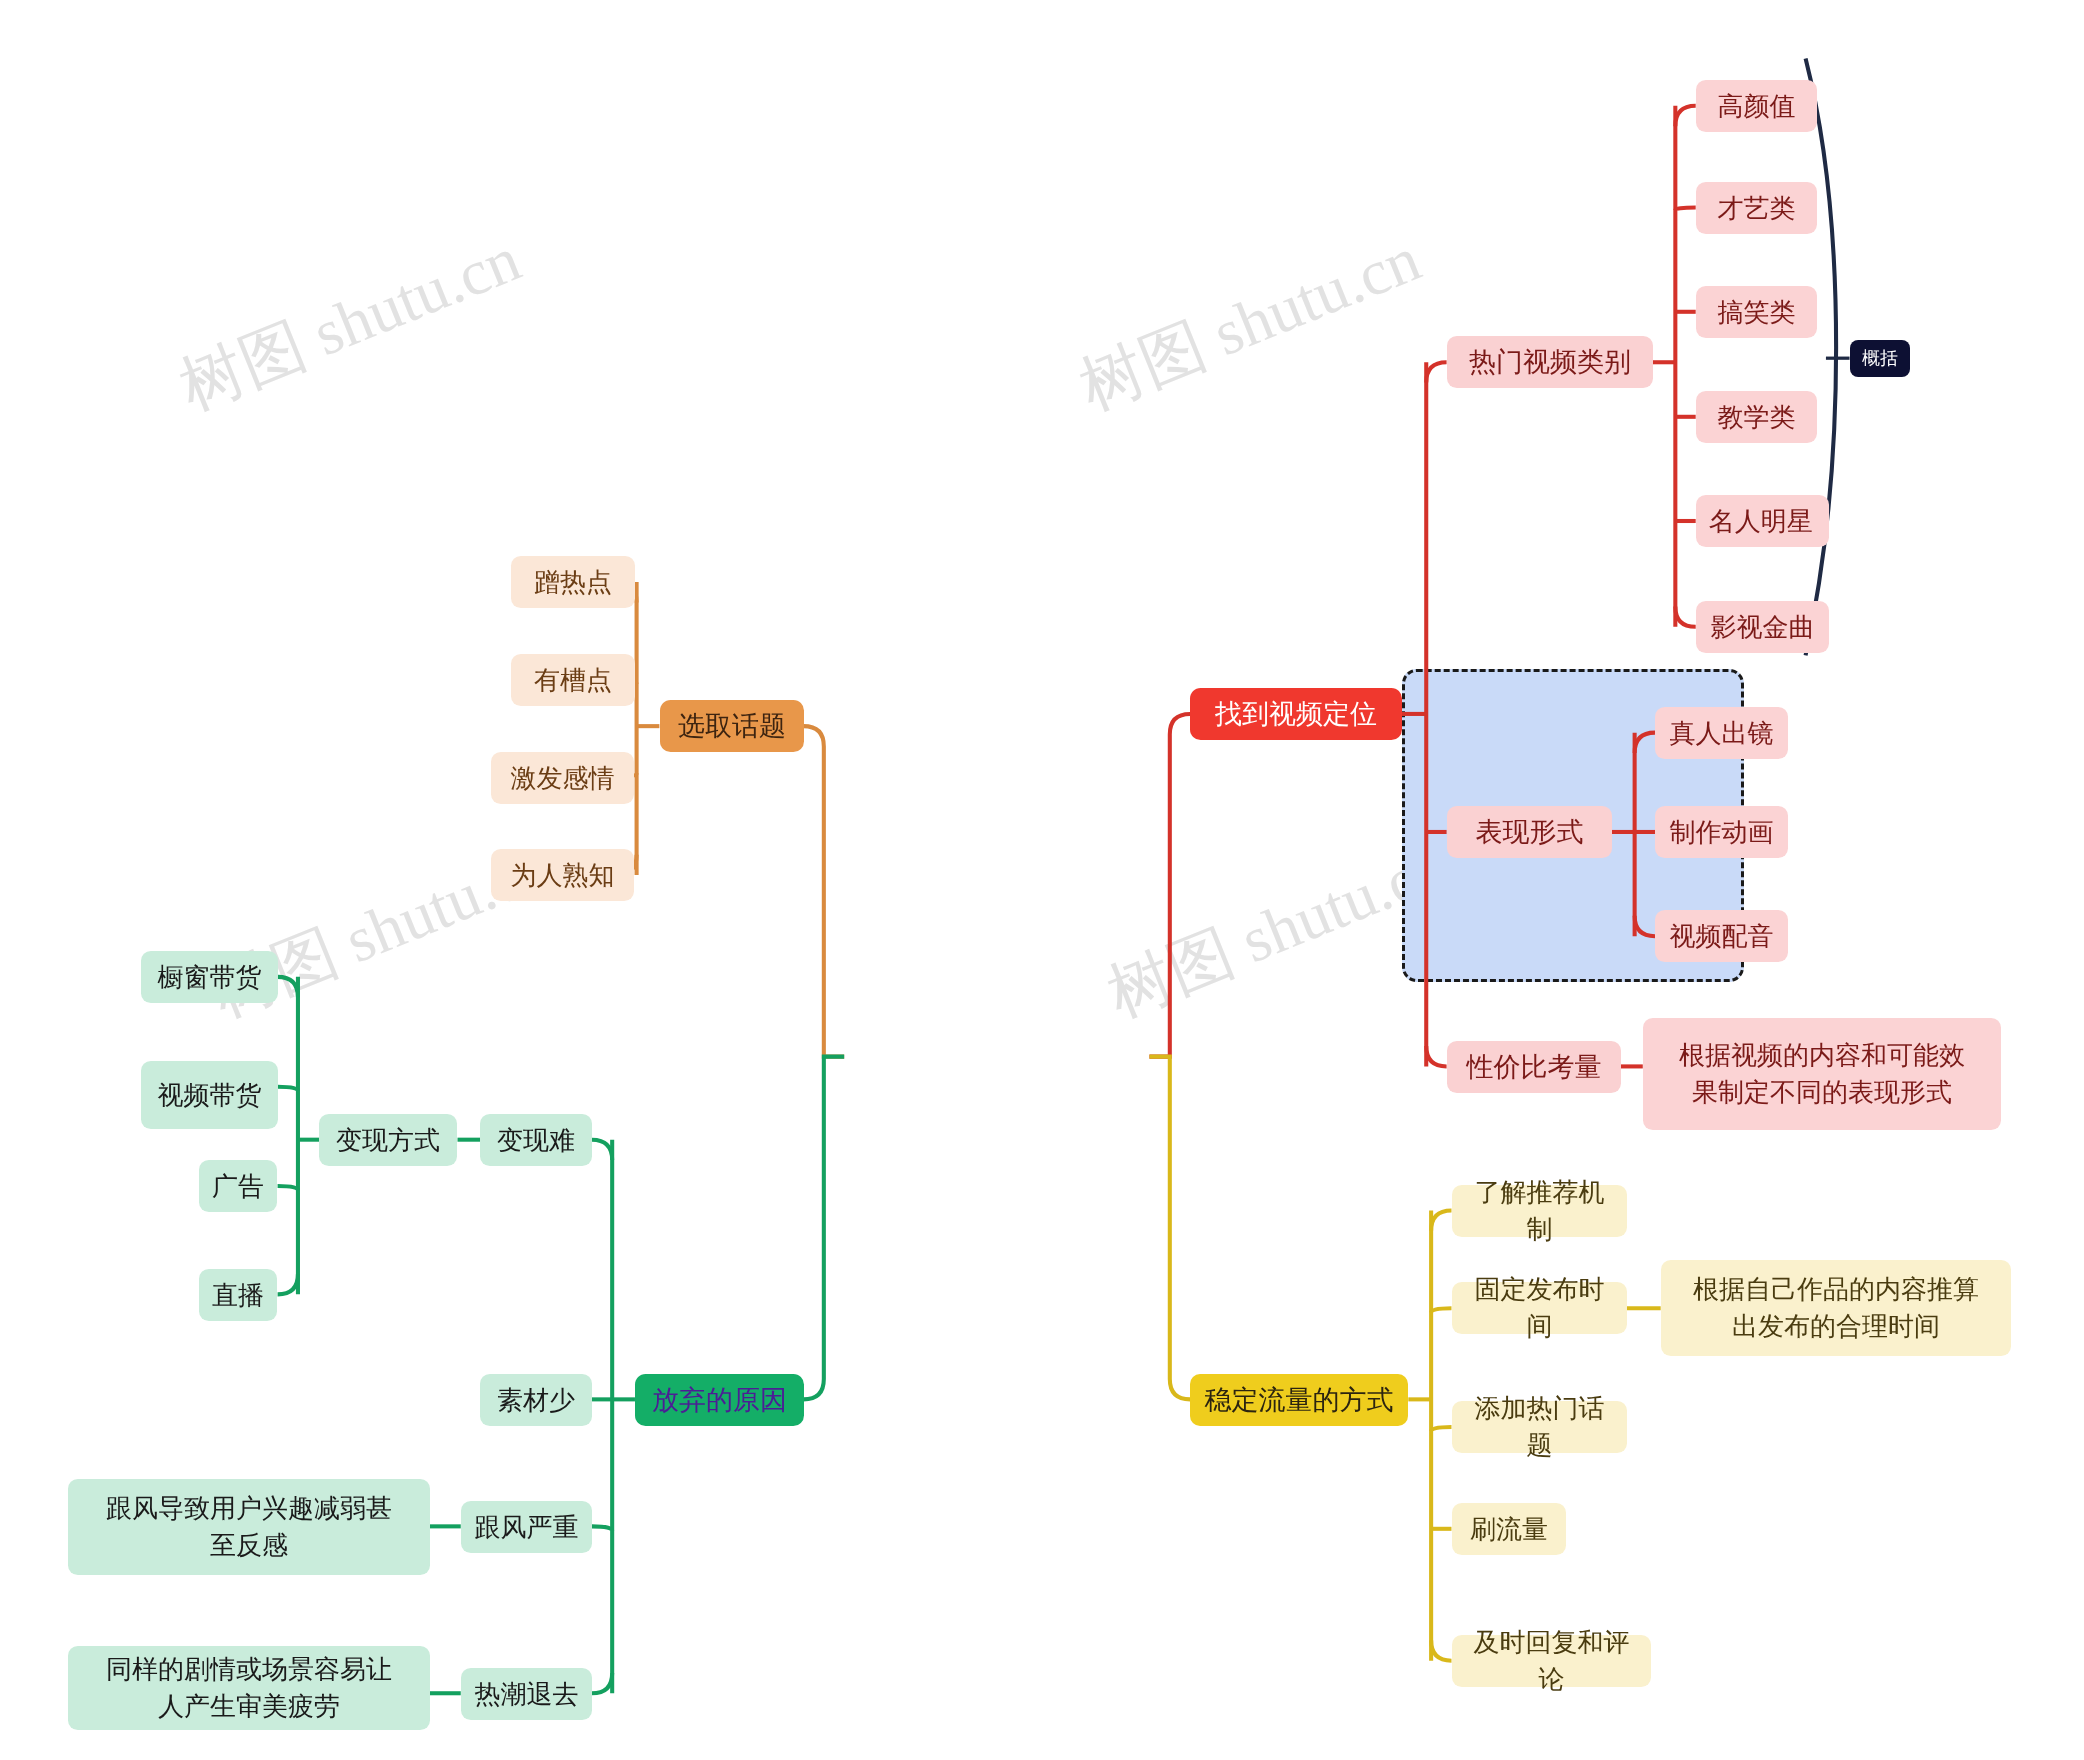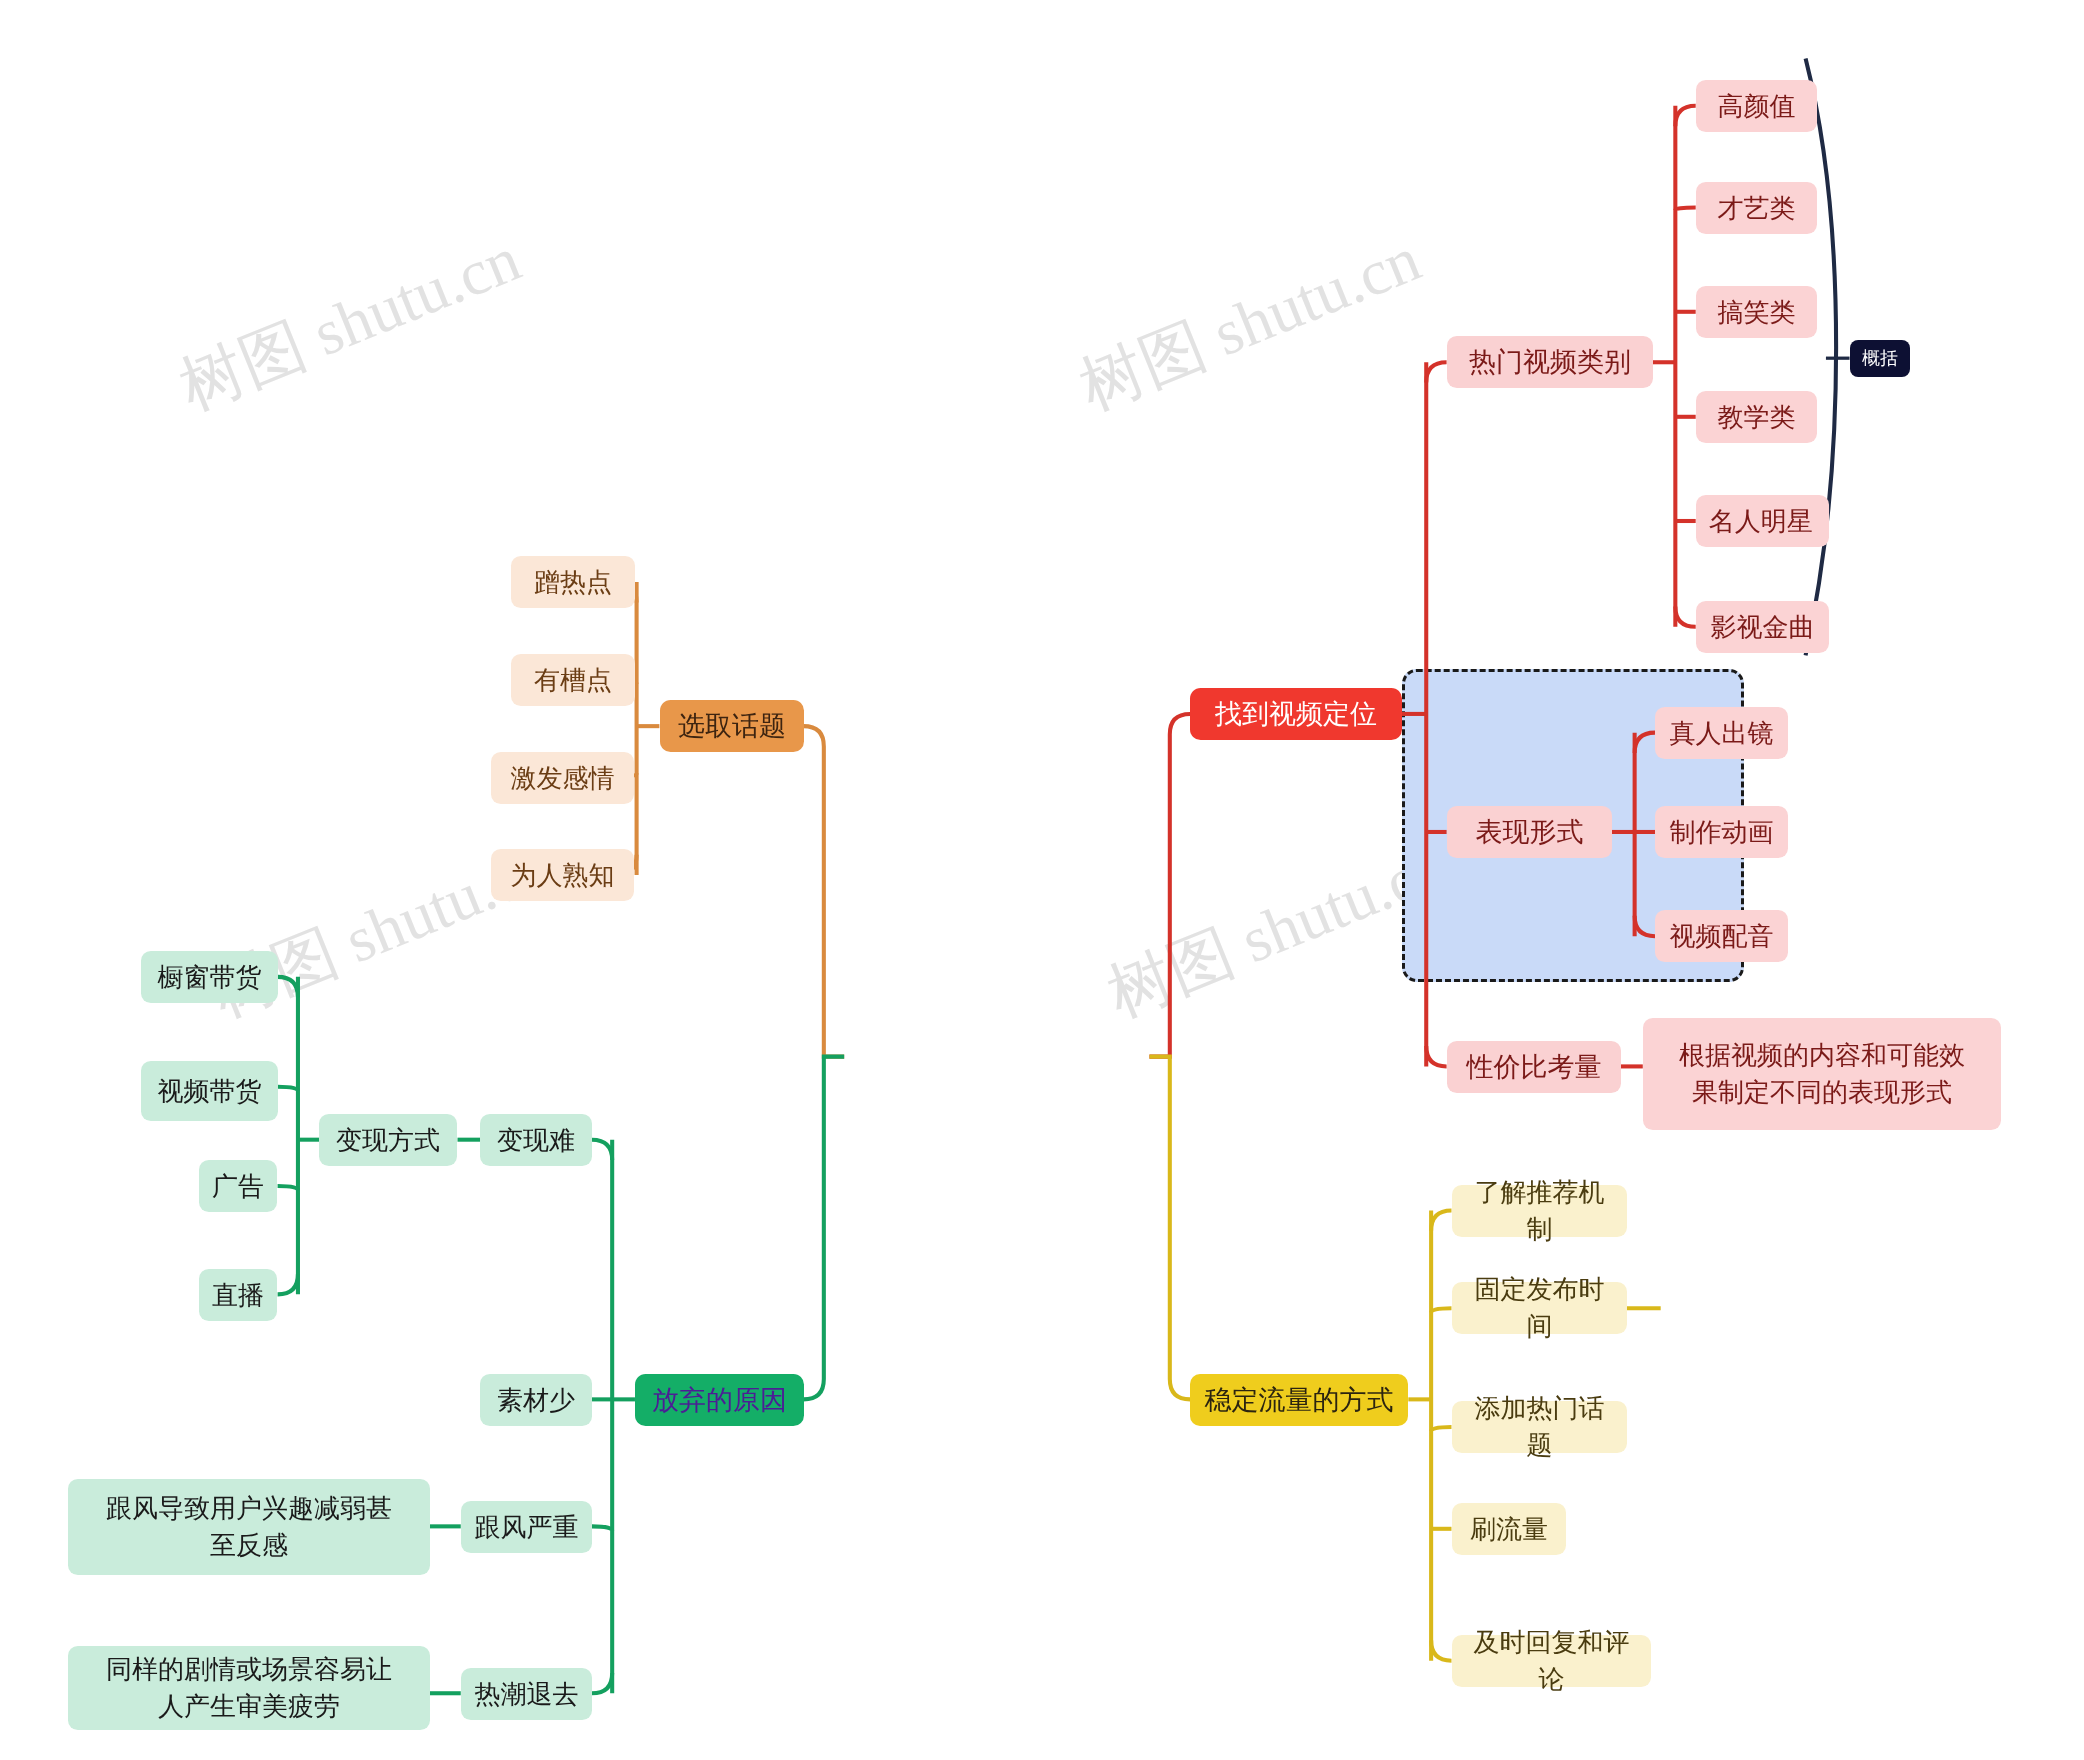--- a/index.html
+++ b/index.html
@@ -198,38 +198,40 @@
   <div class="node pink-leaf" style="left:1655px;top:910px;width:133px;height:52px;">视频配音</div>
 
   <div class="node pink-mid" style="left:1447px;top:1041px;width:174px;height:52px;">性价比考量</div>
   <div class="node pink-leaf" style="left:1643px;top:1018px;width:358px;height:112px;">根据视频的内容和可能效
 果制定不同的表现形式</div>
 
   <div class="node lvl1-yellow" style="left:1190px;top:1374px;width:218px;height:52px;">稳定流量的方式</div>
 
   <div class="node yellow-leaf" style="left:1452px;top:1185px;width:175px;height:52px;">了解推荐机制</div>
   <div class="node yellow-leaf" style="left:1452px;top:1282px;width:175px;height:52px;">固定发布时间</div>
+  <div class="node yellow-leaf" style="left:1661px;top:1260px;width:350px;height:96px;">根据自己作品的内容推算
+出发布的合理时间</div>
   <div class="node yellow-leaf" style="left:1452px;top:1401px;width:175px;height:52px;">添加热门话题</div>
   <div class="node yellow-leaf" style="left:1452px;top:1503px;width:114px;height:52px;">刷流量</div>
   <div class="node yellow-leaf" style="left:1452px;top:1635px;width:199px;height:52px;">及时回复和评论</div>
 
   <div class="node lvl1-orange" style="left:660px;top:700px;width:144px;height:52px;">选取话题</div>
 
   <div class="node orange-leaf" style="left:511px;top:556px;width:124px;height:52px;">蹭热点</div>
   <div class="node orange-leaf" style="left:511px;top:654px;width:124px;height:52px;">有槽点</div>
   <div class="node orange-leaf" style="left:491px;top:752px;width:143px;height:52px;">激发感情</div>
   <div class="node orange-leaf" style="left:491px;top:849px;width:143px;height:52px;">为人熟知</div>
 
   <div class="node lvl1-green" style="left:635px;top:1374px;width:169px;height:52px;">放弃的原因</div>
 
   <div class="node green-leaf" style="left:480px;top:1114px;width:112px;height:52px;">变现难</div>
   <div class="node green-leaf" style="left:319px;top:1114px;width:138px;height:52px;">变现方式</div>
 
   <div class="node green-leaf" style="left:141px;top:951px;width:137px;height:52px;">橱窗带货</div>
-  <div class="node green-leaf" style="left:141px;top:1061px;width:137px;height:60px;">视频带货</div>
+  <div class="node green-leaf" style="left:141px;top:1061px;width:137px;height:68px;">视频带货</div>
   <div class="node green-leaf" style="left:199px;top:1160px;width:78px;height:52px;">广告</div>
   <div class="node green-leaf" style="left:199px;top:1269px;width:78px;height:52px;">直播</div>
 
   <div class="node green-leaf" style="left:480px;top:1374px;width:112px;height:52px;">素材少</div>
 
   <div class="node green-leaf" style="left:461px;top:1501px;width:131px;height:52px;">跟风严重</div>
   <div class="node green-leaf" style="left:68px;top:1479px;width:362px;height:96px;">跟风导致用户兴趣减弱甚
 至反感</div>
 
   <div class="node green-leaf" style="left:461px;top:1668px;width:131px;height:52px;">热潮退去</div>

